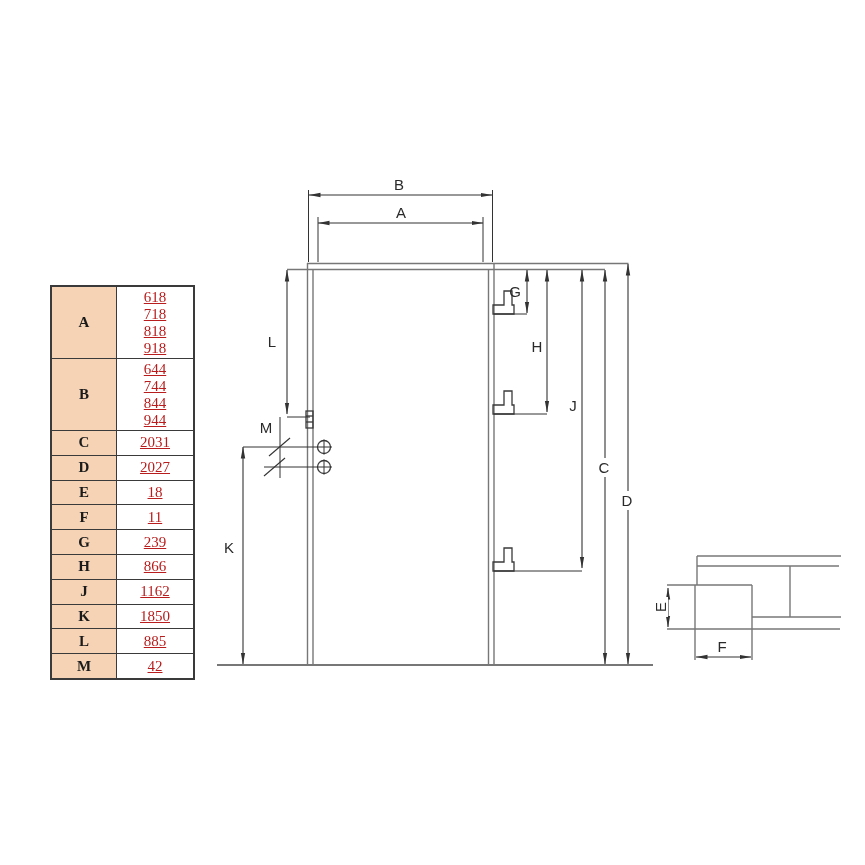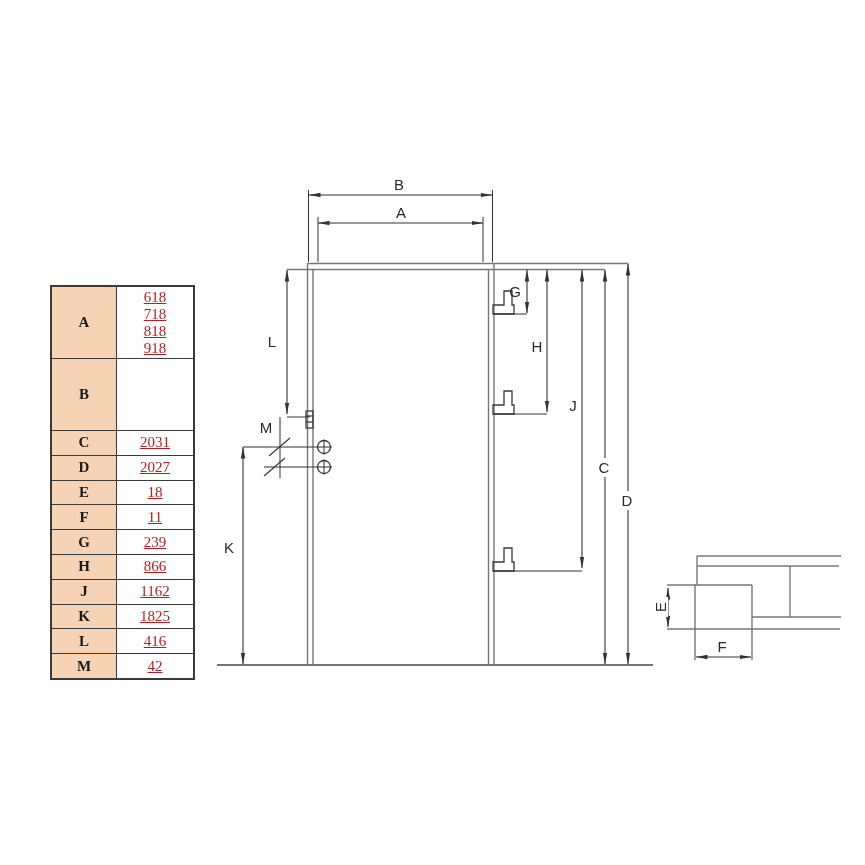--- a/index.html
+++ b/index.html
@@ -39,20 +39,24 @@
   <div class="dim-table">
     <div class="trow tall">
       <div class="tkey">A</div>
       <div class="tval">618
 718
 818
 918</div>
     </div>
     <div class="trow tall">
       <div class="tkey">B</div>
+      <div class="tval">644
+744
+844
+944</div>
     </div>
     <div class="trow">
       <div class="tkey">C</div>
       <div class="tval">2031</div>
     </div>
     <div class="trow">
       <div class="tkey">D</div>
       <div class="tval">2027</div>
     </div>
     <div class="trow">
@@ -70,25 +74,25 @@
     <div class="trow">
       <div class="tkey">H</div>
       <div class="tval">866</div>
     </div>
     <div class="trow">
       <div class="tkey">J</div>
       <div class="tval">1162</div>
     </div>
     <div class="trow">
       <div class="tkey">K</div>
-      <div class="tval">1825</div>
+      <div class="tval">1850</div>
     </div>
     <div class="trow">
       <div class="tkey">L</div>
-      <div class="tval">416</div>
+      <div class="tval">885</div>
     </div>
     <div class="trow">
       <div class="tkey">M</div>
       <div class="tval">42</div>
     </div>
   </div>
 
   <svg class="drawing" width="865" height="865" viewBox="0 0 865 865">
     <defs>
       <marker id="arr" viewBox="0 0 12 6" refX="11.5" refY="3" markerWidth="12" markerHeight="6" orient="auto-start-reverse" markerUnits="userSpaceOnUse">

